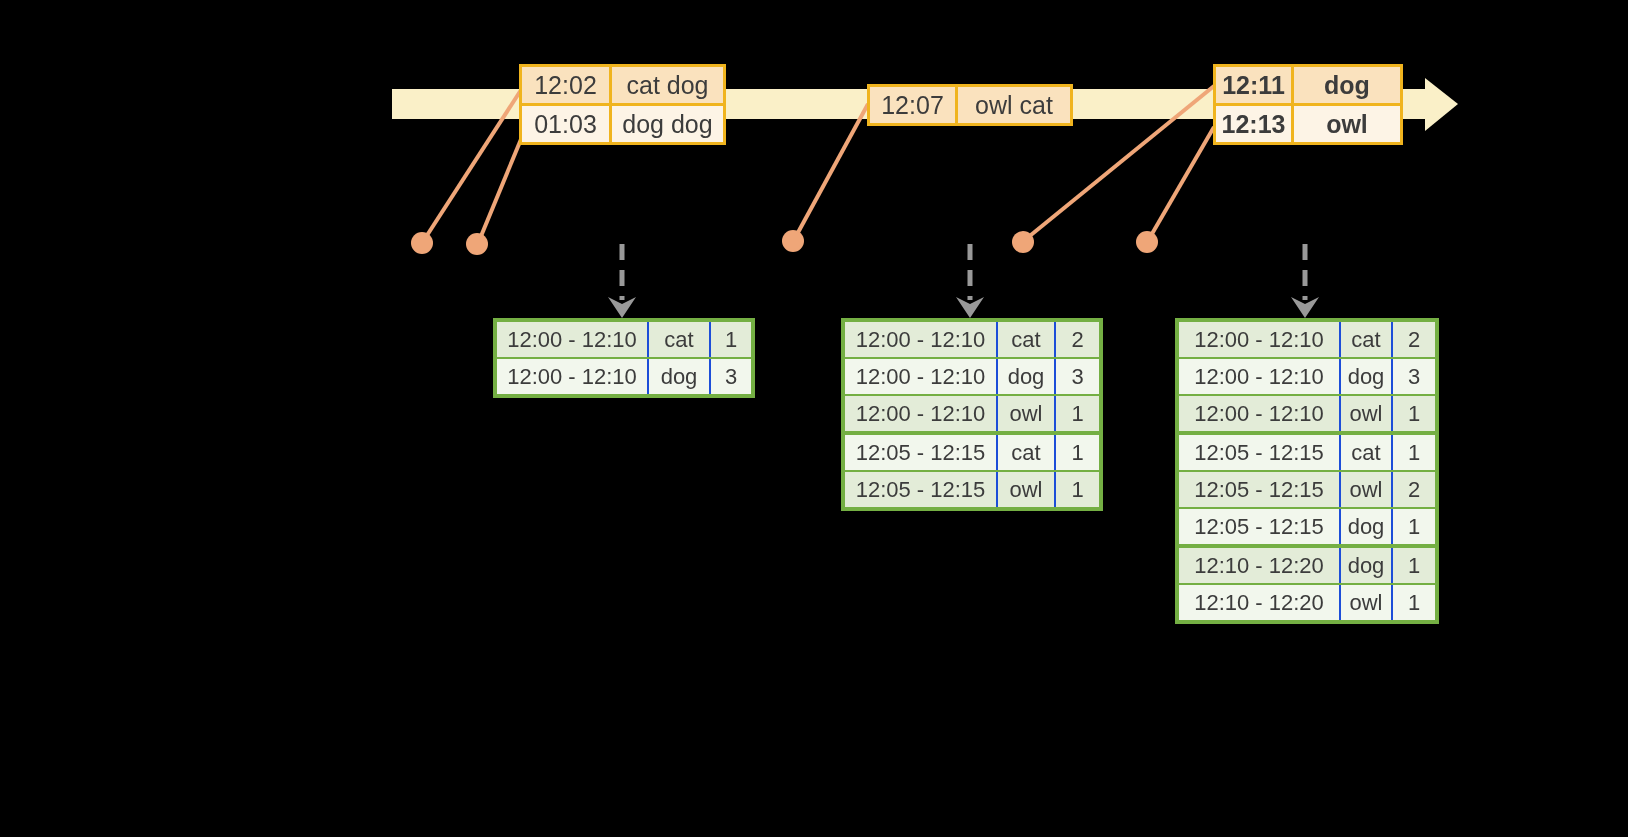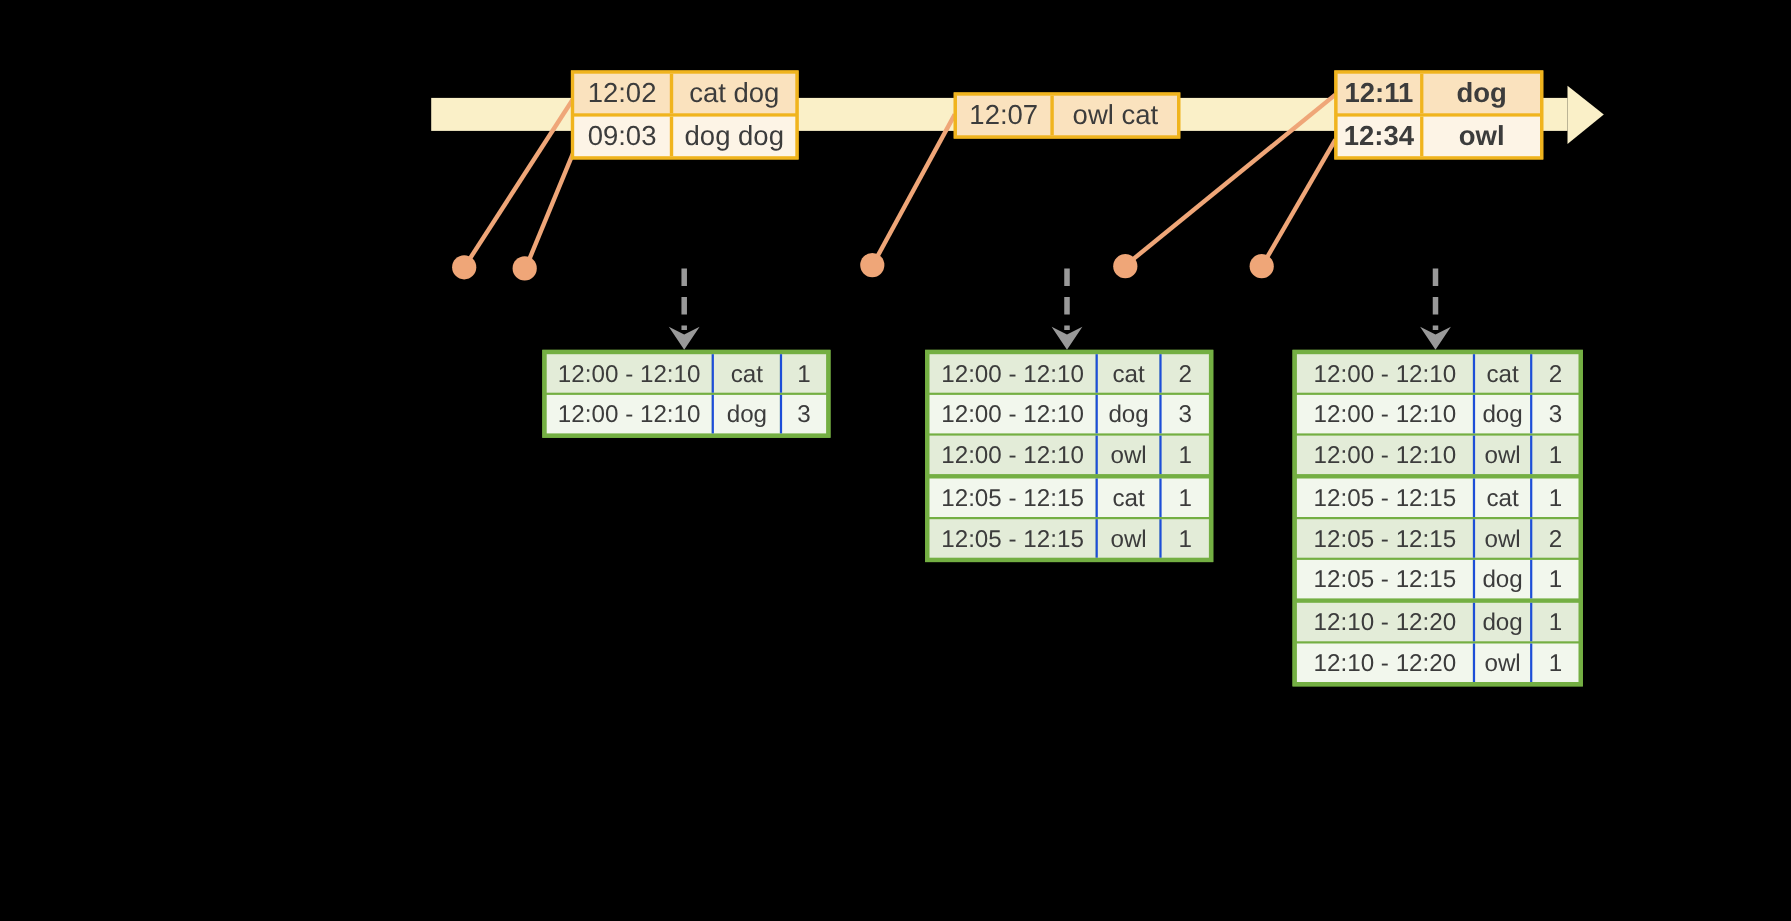--- a/index.html
+++ b/index.html
@@ -72,39 +72,39 @@
     <line x1="1305" y1="244" x2="1305" y2="300" stroke="#999999" stroke-width="5" stroke-dasharray="16 10"></line>
     <polygon points="1291,297 1305,318 1319,297 1305,304" fill="#999999"></polygon>
   </svg>
 
   <div class="etable" style="left:519px; top:64px;">
     <div class="e-row peach cols-e1">
       <div class="e-cell">12:02</div>
       <div class="e-cell">cat dog</div>
     </div>
     <div class="e-row cream cols-e1">
-      <div class="e-cell">09:03</div>
+      <div class="e-cell">01:03</div>
       <div class="e-cell">dog dog</div>
     </div>
   </div>
 
   <div class="etable" style="left:867px; top:84px;">
     <div class="e-row peach cols-e2">
       <div class="e-cell">12:07</div>
       <div class="e-cell">owl cat</div>
     </div>
   </div>
 
   <div class="etable" style="left:1213px; top:64px;">
     <div class="e-row peach cols-e3">
       <div class="e-cell">12:11</div>
       <div class="e-cell">dog</div>
     </div>
     <div class="e-row cream cols-e3">
-      <div class="e-cell">12:34</div>
+      <div class="e-cell">12:13</div>
       <div class="e-cell">owl</div>
     </div>
   </div>
 
   <div class="rtable" style="left:493px; top:318px;">
     <div class="g-row dark cols-g1">
       <div class="g-cell">12:00 - 12:10</div>
       <div class="g-cell">cat</div>
       <div class="g-cell">1</div>
     </div>

